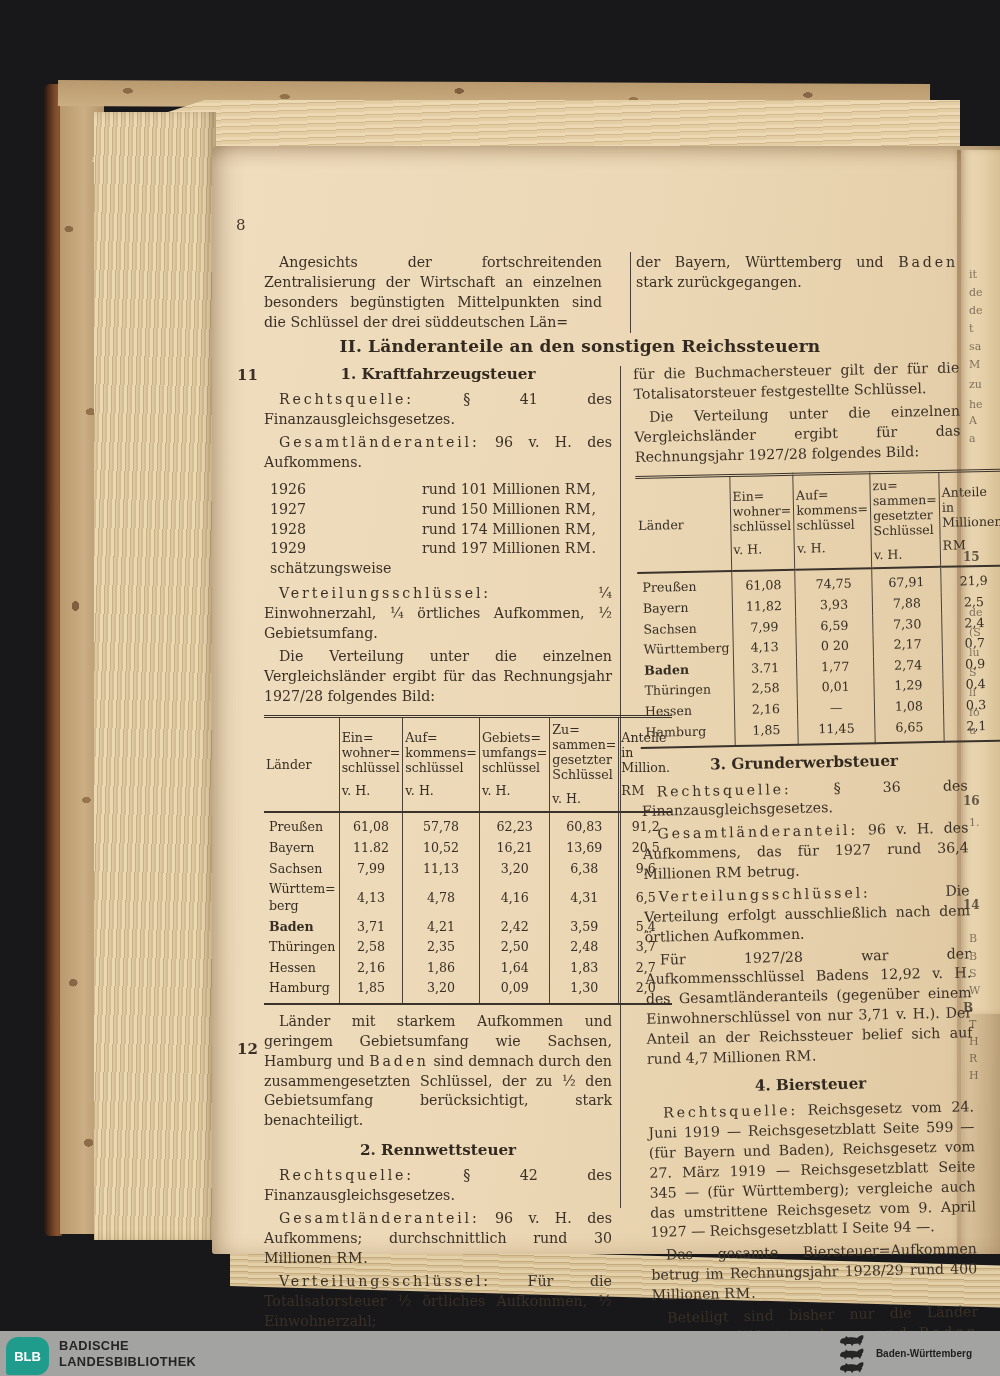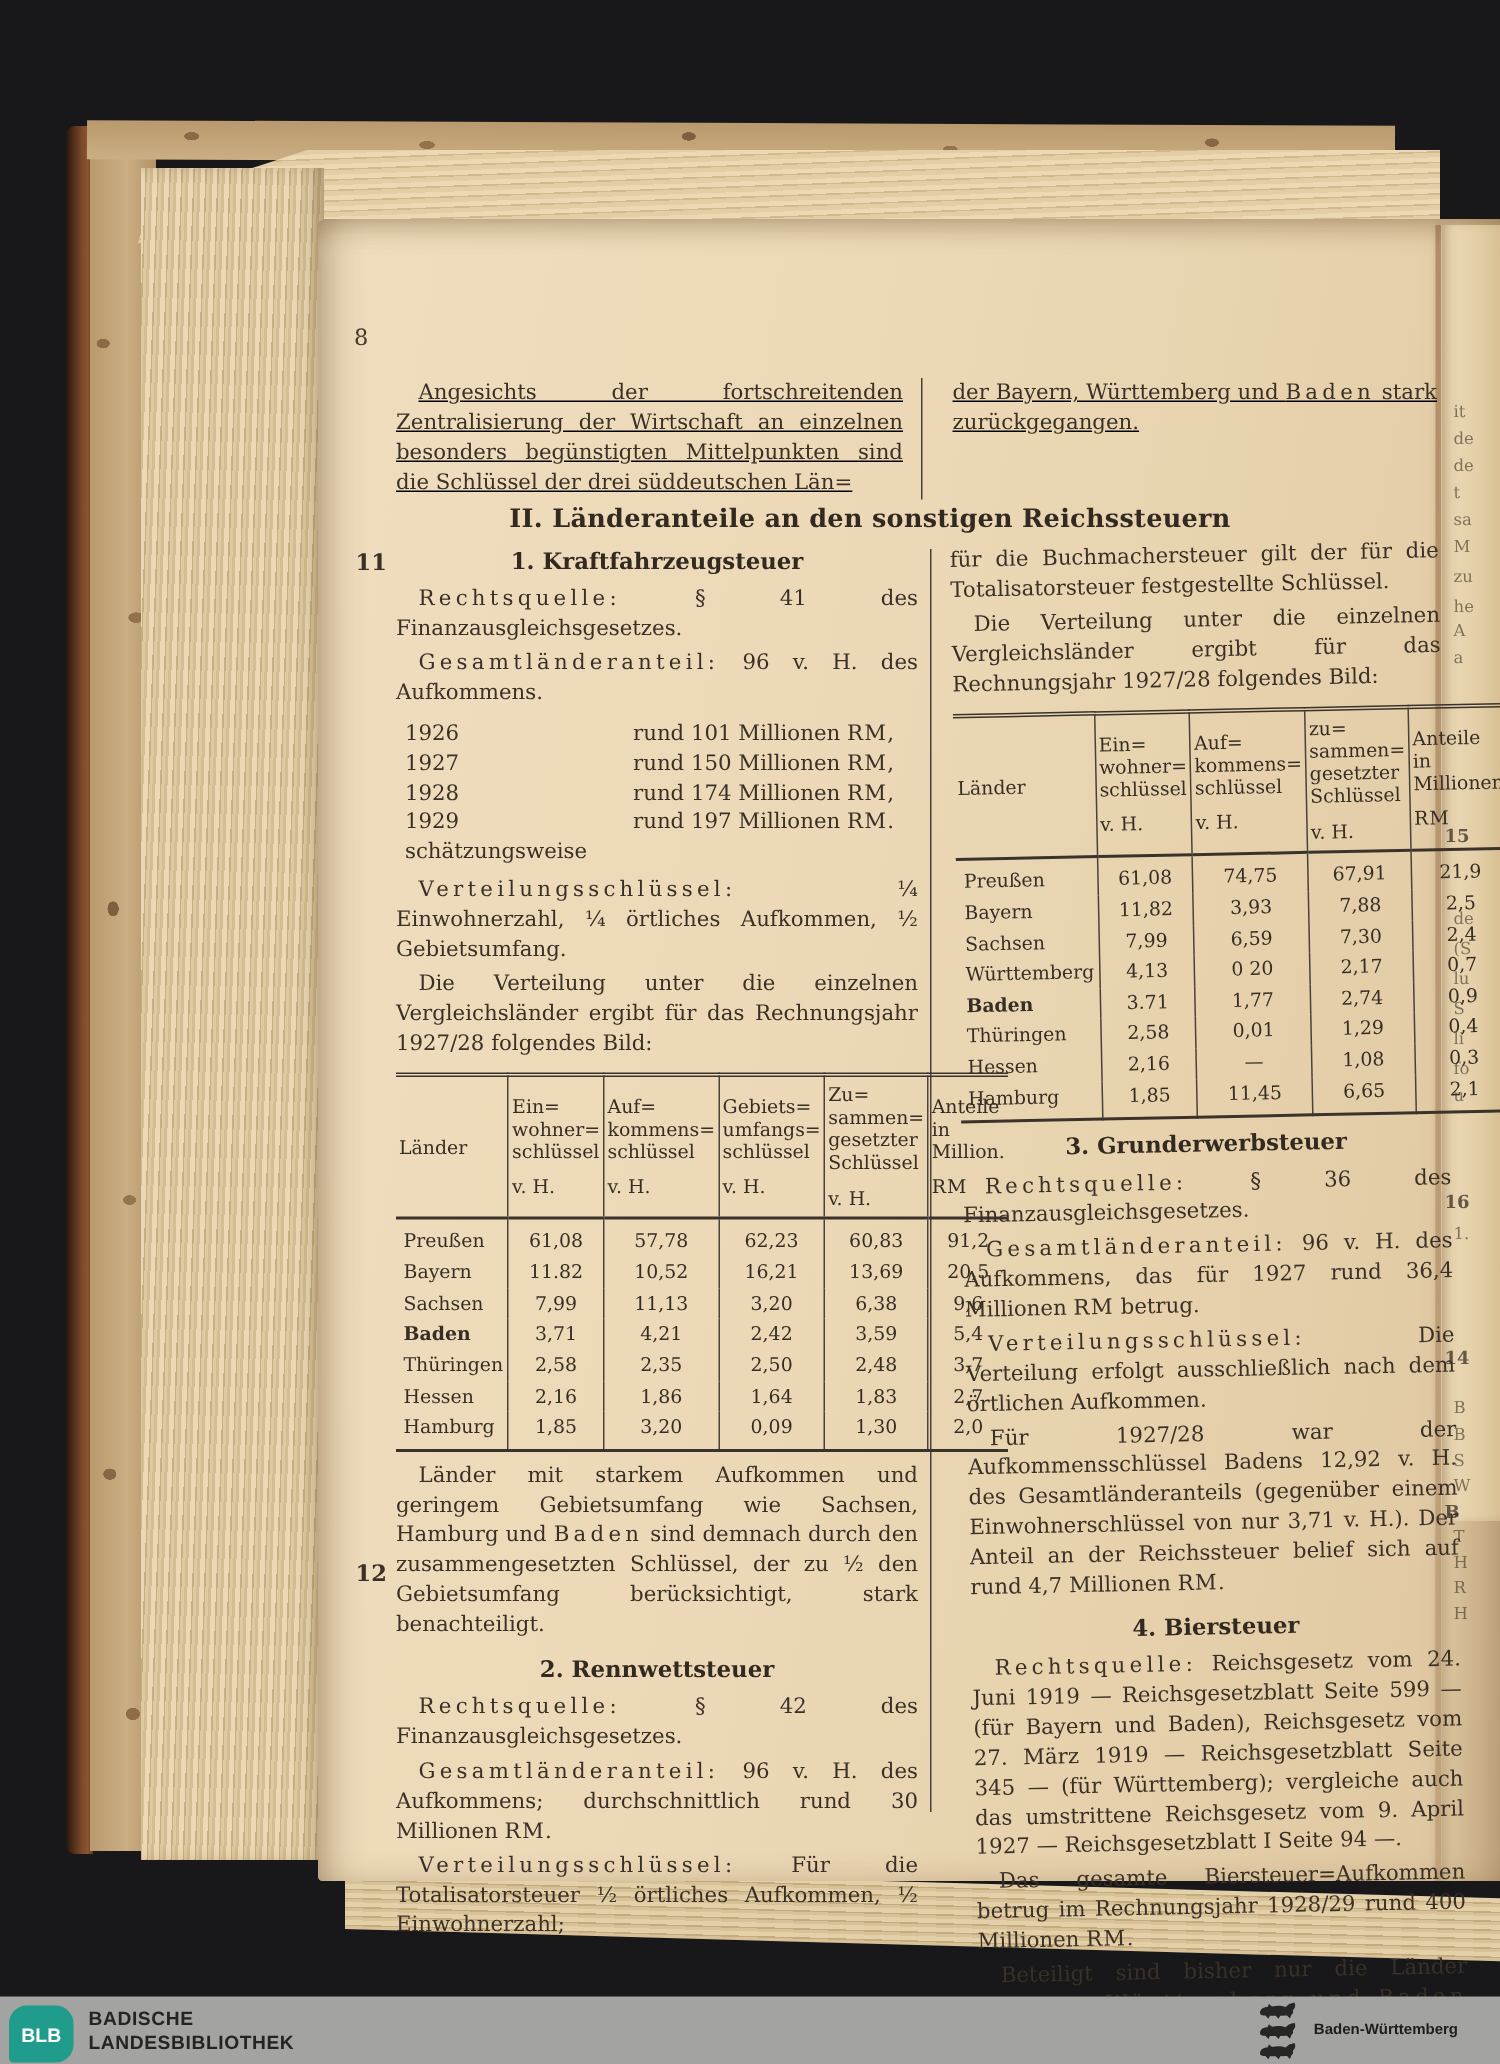--- a/index.html
+++ b/index.html
@@ -48,23 +48,23 @@
     background:linear-gradient(90deg,#ecd9b6,#e4cfa8 60%,#d8c094);
     box-shadow:inset 6px 0 8px -4px rgba(120,84,44,.5); }
   .frag { position:absolute; left:8px; font-size:11px; color:rgba(64,52,38,.62); font-family:"DejaVu Serif",serif; }
   .frag.b { font-weight:bold; font-size:12px; color:rgba(55,44,32,.75); left:2px; }
 
   
   .ink { color:#3a3026; }
   #pgnum { position:absolute; left:236px; top:216px; font-size:15px; color:#43382c; }
   .marginnum { position:absolute; left:237px; font-weight:bold; font-size:15px; color:#3a3026; }
   #intro { position:absolute; left:264px; top:252px; width:694px; display:grid;
-    grid-template-columns:350px 1fr; column-gap:0; font-size:14.2px; line-height:1.42;text-decoration:underline; }
+    grid-template-columns:350px 1fr; column-gap:16px; font-size:14.2px; line-height:1.42; }
   #intro .cellL { padding-right:12px; text-align:justify; text-indent:15px; }
-  #intro .cellR { border-left:1px solid #4a4036; padding-left:20px; text-align:justify; }
+  #intro .cellR { border-left:1px solid #4a4036; padding-left:5px; text-align:justify; }
   #main-heading { position:absolute; left:280px; top:336px; width:600px; text-align:center;
     font-weight:bold; font-size:17px; color:#322a20; letter-spacing:.2px; }
   #divider { position:absolute; left:620px; top:366px; width:1px; height:842px; background:#4a4036; }
 
   .col { position:absolute; font-size:14.2px; line-height:1.40; color:#3a3026; text-align:justify; }
   #leftcol { left:264px; top:362px; width:348px; }
   #rightcol { left:633px; top:362px; width:326px; transform:rotate(-1.15deg); transform-origin:0 0; }
   .col p { text-indent:15px; margin:3px 0; }
   .col p.noind { text-indent:0; }
   .sechead { text-align:center; font-weight:bold; font-size:15.2px; margin:2px 0 5px; color:#322a20; }
@@ -236,20 +236,29 @@
           <td>20,5</td>
         </tr>
         <tr>
           <td class="n">Sachsen</td>
           <td>7,99</td>
           <td>11,13</td>
           <td>3,20</td>
           <td>6,38</td>
           <td>9,6</td>
         </tr>
+        <tr>
+          <td class="n">Württem=
+berg</td>
+          <td>4,13</td>
+          <td>4,78</td>
+          <td>4,16</td>
+          <td>4,31</td>
+          <td>6,5</td>
+        </tr>
         <tr class="boldrow">
           <td class="n">Baden</td>
           <td>3,71</td>
           <td>4,21</td>
           <td>2,42</td>
           <td>3,59</td>
           <td>5,4</td>
         </tr>
         <tr>
           <td class="n">Thüringen</td>

